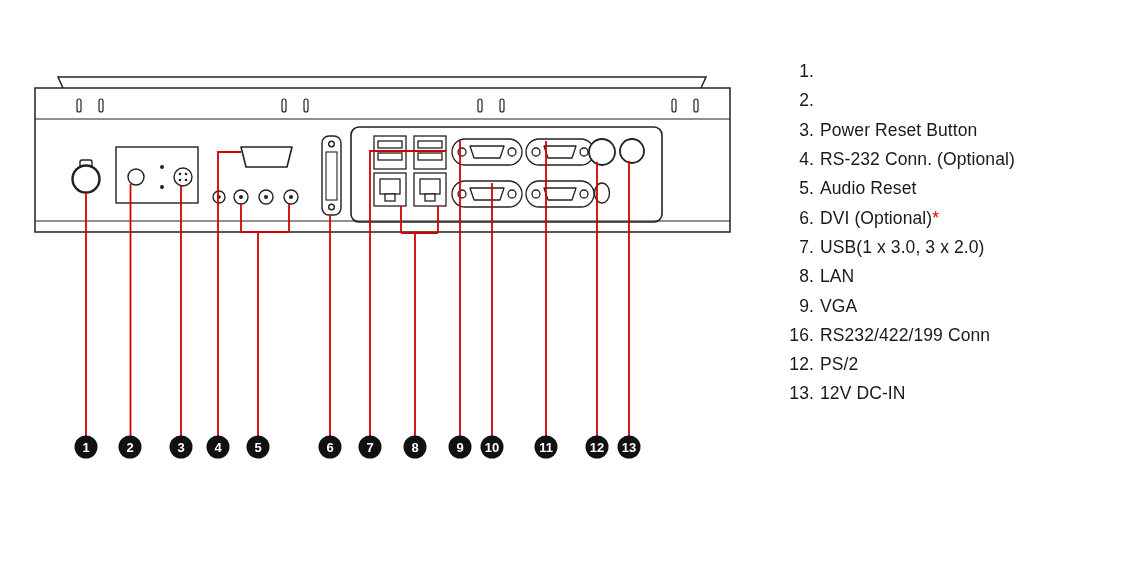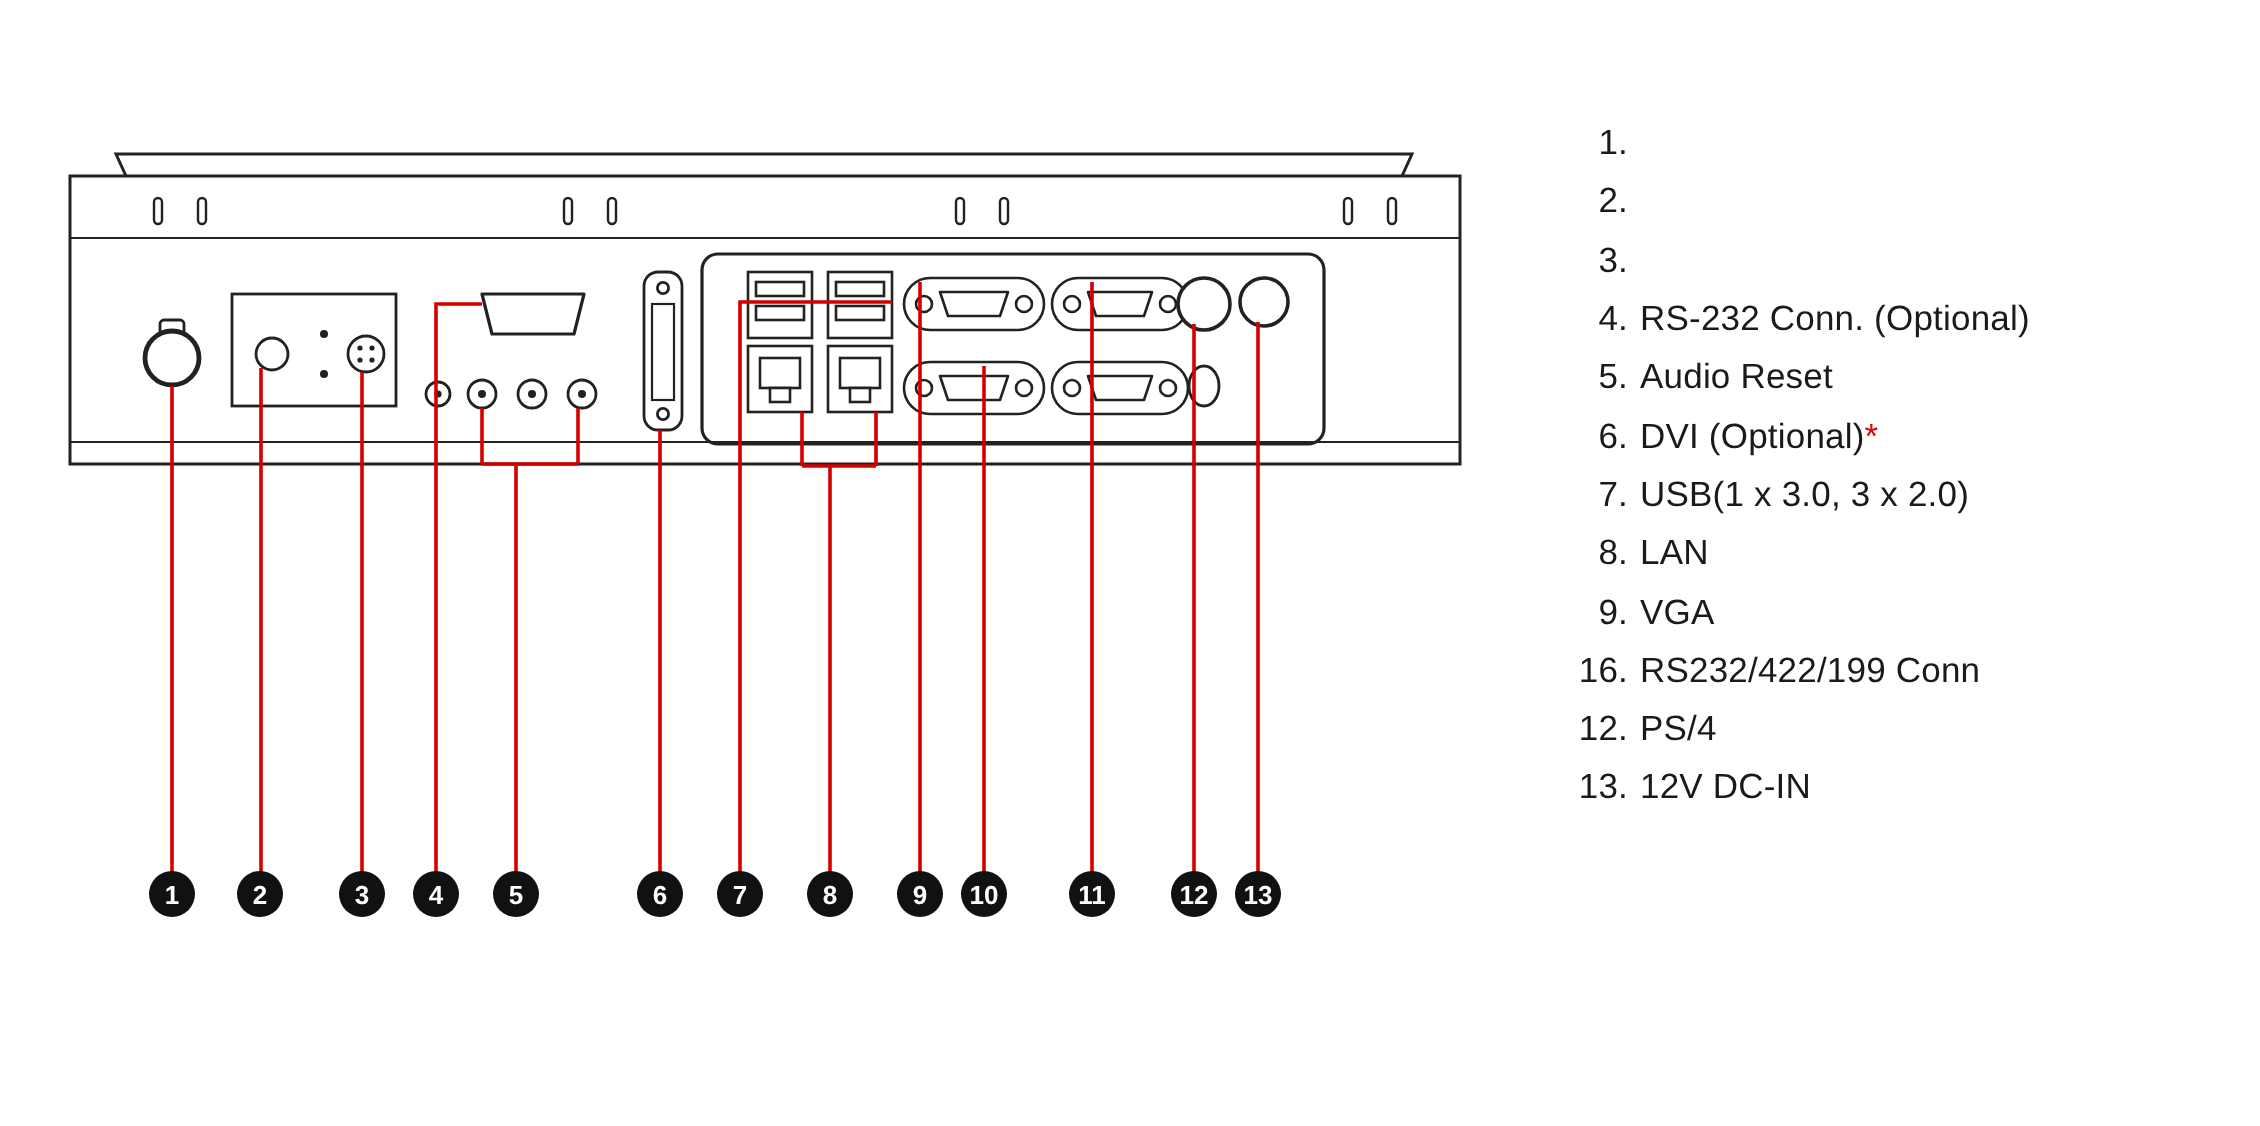--- a/index.html
+++ b/index.html
@@ -248,20 +248,21 @@
 
   <div class="legend">
     <div class="legend-row">
       <span class="num">1.</span>
     </div>
     <div class="legend-row">
       <span class="num">2.</span>
     </div>
     <div class="legend-row">
       <span class="num">3.</span>
+      <span class="label"><span>Power Reset Button</span><span class="star"></span></span>
     </div>
     <div class="legend-row">
       <span class="num">4.</span>
       <span class="label"><span>RS-232 Conn. (Optional)</span><span class="star"></span></span>
     </div>
     <div class="legend-row">
       <span class="num">5.</span>
       <span class="label"><span>Audio Reset</span><span class="star"></span></span>
     </div>
     <div class="legend-row">
@@ -279,21 +280,21 @@
     <div class="legend-row">
       <span class="num">9.</span>
       <span class="label"><span>VGA</span><span class="star"></span></span>
     </div>
     <div class="legend-row">
       <span class="num">16.</span>
       <span class="label"><span>RS232/422/199 Conn</span><span class="star"></span></span>
     </div>
     <div class="legend-row">
       <span class="num">12.</span>
-      <span class="label"><span>PS/4</span><span class="star"></span></span>
+      <span class="label"><span>PS/2</span><span class="star"></span></span>
     </div>
     <div class="legend-row">
       <span class="num">13.</span>
       <span class="label"><span>12V DC-IN</span><span class="star"></span></span>
     </div>
   </div>
 
 </div>
 
 </body></html>

